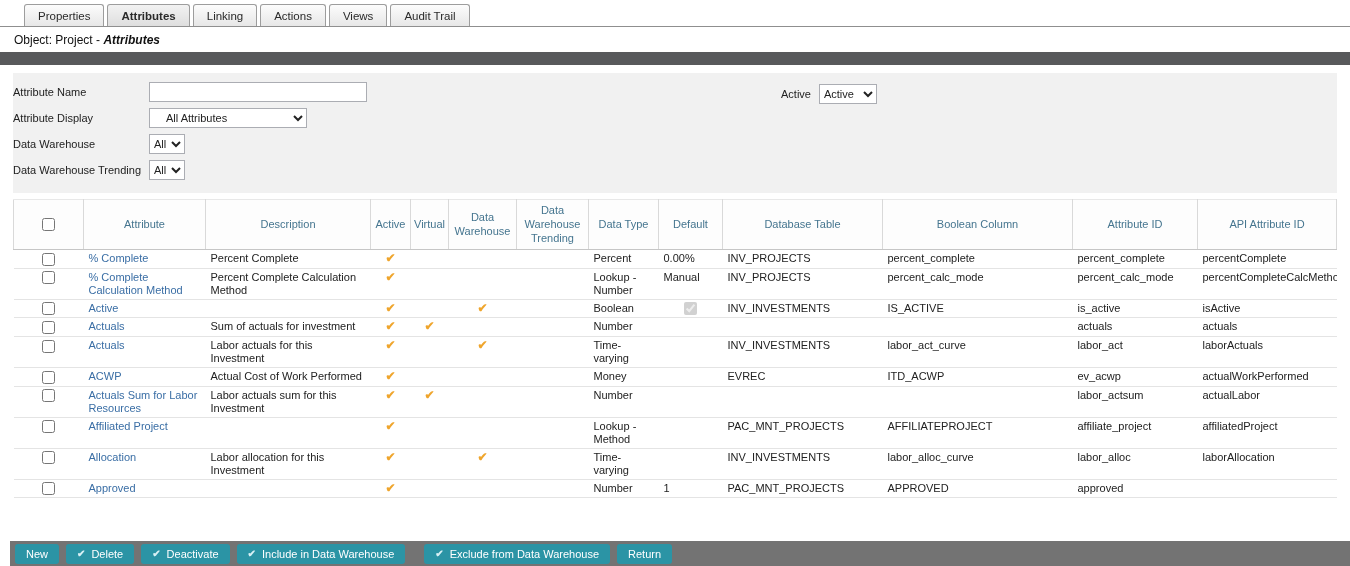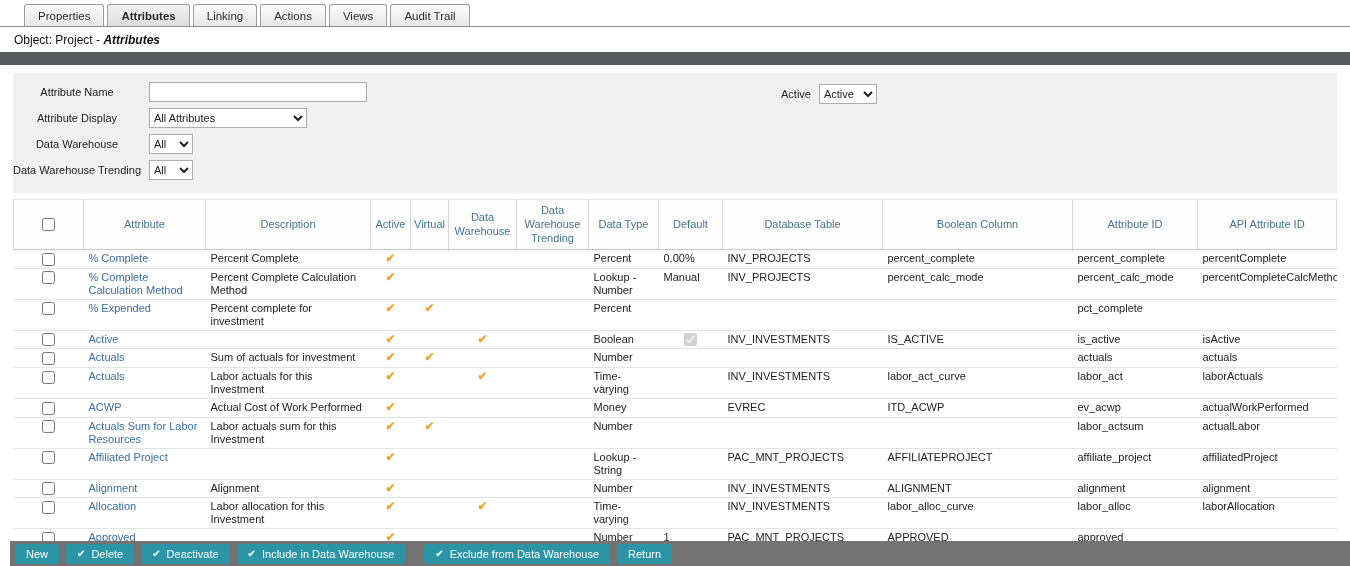--- a/index.html
+++ b/index.html
@@ -39,33 +39,33 @@
   .title-row { padding: 6px 0 5px 14px; font-size: 12px; color: #111; background: #fff; }
   .title-row .emph { font-weight: bold; font-style: italic; }
 
   .dark-bar { height: 13px; background: #58595b; width: 100%; }
 
   
   .content { padding: 8px 13px 0 13px; }
 
   .filter-panel { background: #f1f1f1; padding: 8px 10px 8px 0; position: relative; }
   .filter-row { display: flex; align-items: center; margin-bottom: 5px; height: 21px; }
-  .filter-label { width: 136px; text-align: center; padding-right: 8px; color: #222; flex: none; }
+  .filter-label { width: 136px; text-align: left; padding-right: 8px; color: #222; flex: none; }
   .txt {
     width: 218px; height: 20px;
     border: 1px solid #abadb3; padding: 2px 4px;
     font: 11px "Liberation Sans", sans-serif; background: #fff;
   }
   select {
     height: 20px; border: 1px solid #abadb3;
     font: 11px "Liberation Sans", sans-serif; background: #fff; color: #222;
   }
-  .sel-attr-display { width: 158px; }
+  .sel-attr-display { width: 158px; padding-left: 12px; }
   .sel-active { width: 58px; }
-  .sel-small { width: 44px; }
+  .sel-small { width: 36px; }
   .active-filter { position: absolute; left: 768px; top: 11px; display: flex; align-items: center; gap: 8px; }
 
   .btn {
     background: #2b94a5; color: #fff; border: none; border-radius: 3px;
     padding: 5px 13px; font: 11px "Liberation Sans", sans-serif; cursor: pointer;
     display: inline-flex; align-items: center; white-space: nowrap;
   }
   .filter-buttons { margin: 8px 0 2px 10px; display: flex; gap: 7px; }
 
   
@@ -199,35 +199,20 @@
           <td class="center"></td>
           <td>Lookup - Number</td>
           <td>Manual</td>
           <td>INV_PROJECTS</td>
           <td>percent_calc_mode</td>
           <td>percent_calc_mode</td>
           <td>percentCompleteCalcMethod</td>
         </tr>
         <tr>
           <td class="center"><input type="checkbox" style=""></td>
-          <td><span class="attr-link">% Expended</span></td>
-          <td>Percent complete for investment</td>
-          <td class="center"><span class="check">✔</span></td>
-          <td class="center"><span class="check">✔</span></td>
-          <td class="center"></td>
-          <td class="center"></td>
-          <td>Percent</td>
-          <td></td>
-          <td></td>
-          <td></td>
-          <td>pct_complete</td>
-          <td></td>
-        </tr>
-        <tr>
-          <td class="center"><input type="checkbox" style=""></td>
           <td><span class="attr-link">Active</span></td>
           <td></td>
           <td class="center"><span class="check">✔</span></td>
           <td class="center"></td>
           <td class="center"><span class="check">✔</span></td>
           <td class="center"></td>
           <td>Boolean</td>
           <td class="center"><input type="checkbox" disabled="" checked="" style=""></td>
           <td>INV_INVESTMENTS</td>
           <td>IS_ACTIVE</td>
@@ -295,41 +280,26 @@
           <td>actualLabor</td>
         </tr>
         <tr>
           <td class="center"><input type="checkbox" style=""></td>
           <td><span class="attr-link">Affiliated Project</span></td>
           <td></td>
           <td class="center"><span class="check">✔</span></td>
           <td class="center"></td>
           <td class="center"></td>
           <td class="center"></td>
-          <td>Lookup - String</td>
+          <td>Lookup - Method</td>
           <td></td>
           <td>PAC_MNT_PROJECTS</td>
           <td>AFFILIATEPROJECT</td>
           <td>affiliate_project</td>
           <td>affiliatedProject</td>
-        </tr>
-        <tr>
-          <td class="center"><input type="checkbox" style=""></td>
-          <td><span class="attr-link">Alignment</span></td>
-          <td>Alignment</td>
-          <td class="center"><span class="check">✔</span></td>
-          <td class="center"></td>
-          <td class="center"></td>
-          <td class="center"></td>
-          <td>Number</td>
-          <td></td>
-          <td>INV_INVESTMENTS</td>
-          <td>ALIGNMENT</td>
-          <td>alignment</td>
-          <td>alignment</td>
         </tr>
         <tr>
           <td class="center"><input type="checkbox" style=""></td>
           <td><span class="attr-link">Allocation</span></td>
           <td>Labor allocation for this Investment</td>
           <td class="center"><span class="check">✔</span></td>
           <td class="center"></td>
           <td class="center"><span class="check">✔</span></td>
           <td class="center"></td>
           <td>Time-varying</td>

